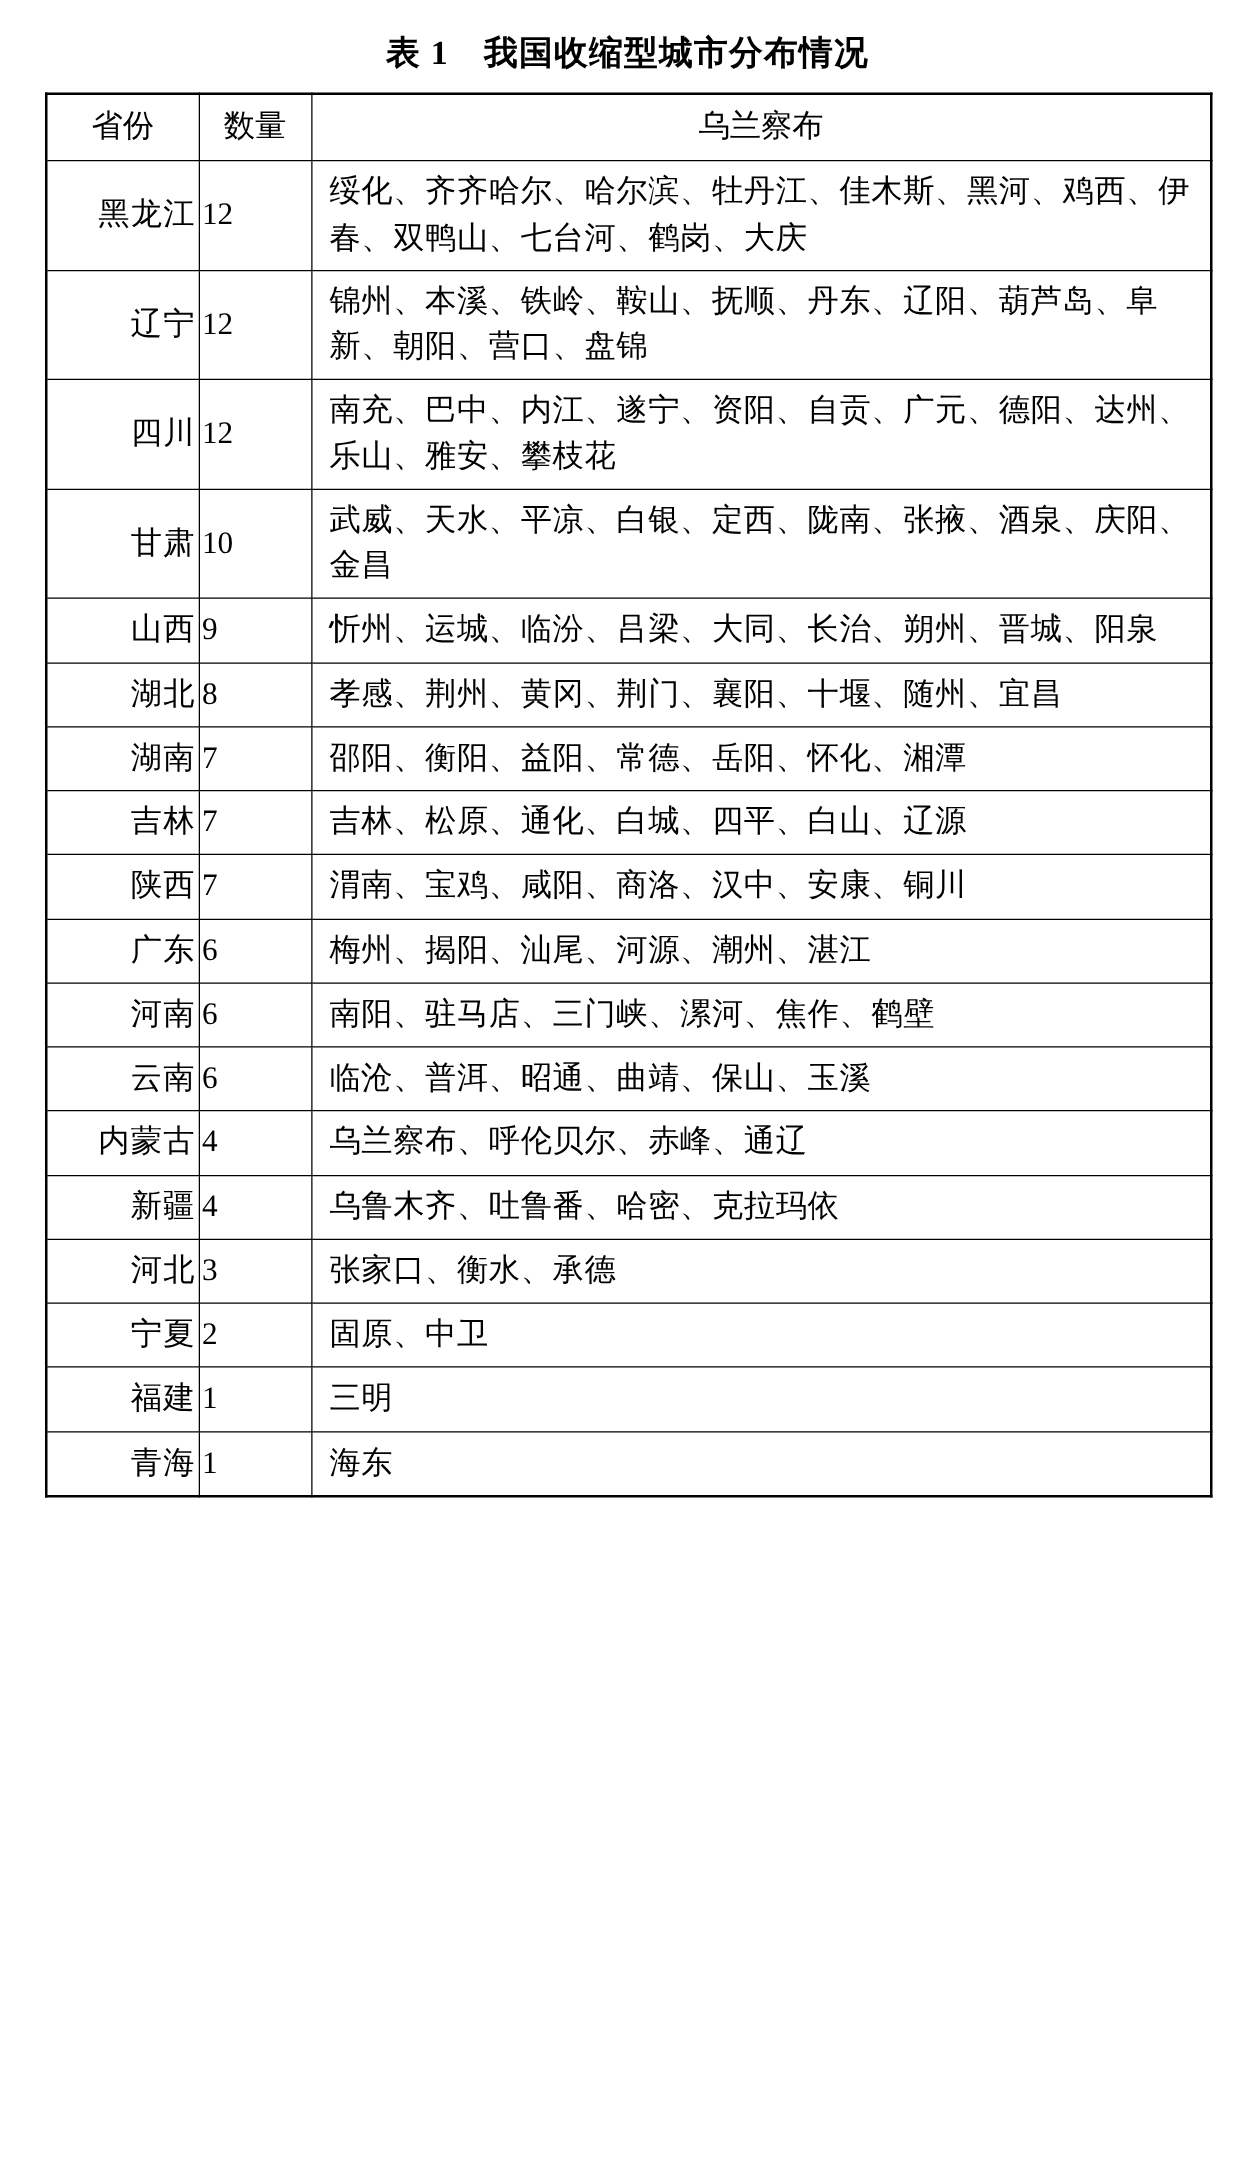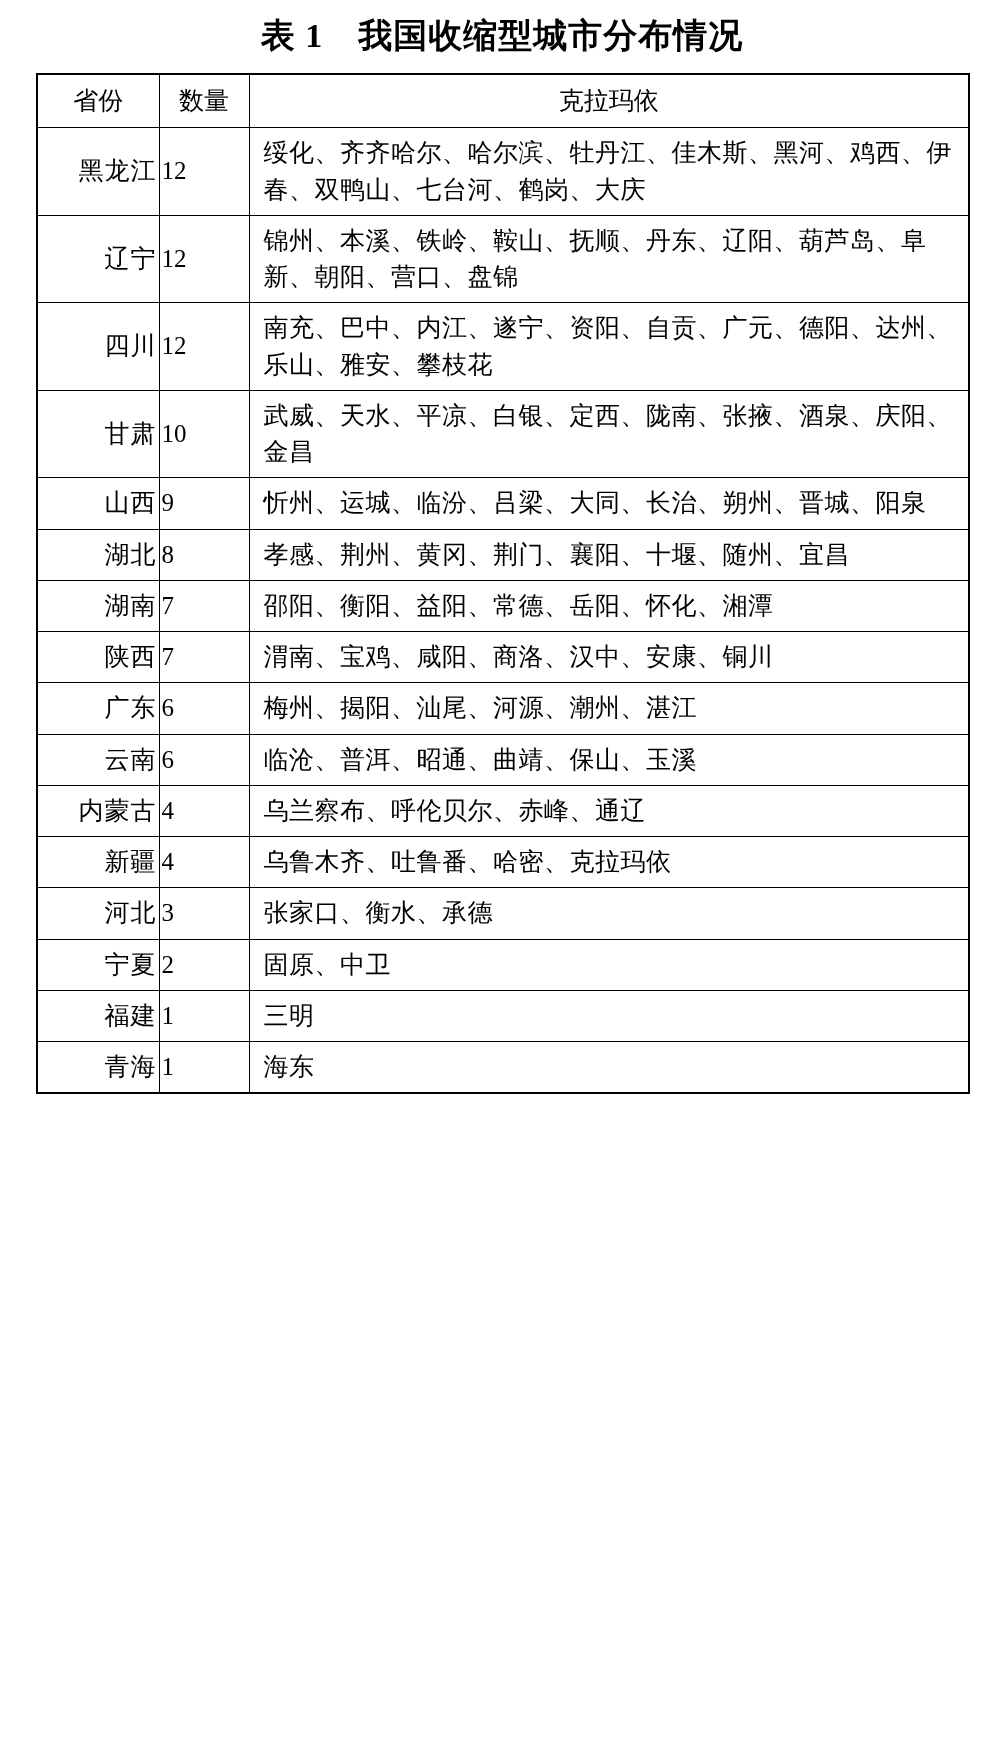--- a/index.html
+++ b/index.html
@@ -13,24 +13,24 @@
     font-family: "Liberation Serif", "DejaVu Serif", serif;
     color: #000000;
   }
   .page {
     width: 1004px;
     box-sizing: border-box;
     padding: 0 36px;
   }
   .table-caption {
     text-align: center;
-    font-size: 34px;
+    font-size: 27px;
     font-weight: bold;
     letter-spacing: 1px;
-    padding: 13px 0 14px 0;
+    padding: 24px 0 14px 0;
     white-space: pre;
   }
   table.shrink-table {
     border-collapse: collapse;
     width: 932px;
     table-layout: fixed;
     border: 2px solid #000;
   }
   table.shrink-table col.col-province { width: 122px; }
   table.shrink-table col.col-count { width: 90px; }
@@ -77,21 +77,21 @@
   <table class="shrink-table">
     <colgroup>
       <col class="col-province">
       <col class="col-count">
       <col class="col-cities">
     </colgroup>
     <thead>
       <tr>
         <th>省份</th>
         <th>数量</th>
-        <th>克拉玛依</th>
+        <th>乌兰察布</th>
       </tr>
     </thead>
     <tbody id="table-body">
         <tr>
           <td class="province">黑龙江</td>
           <td class="count">12</td>
           <td class="cities">绥化、齐齐哈尔、哈尔滨、牡丹江、佳木斯、黑河、鸡西、伊春、双鸭山、七台河、鹤岗、大庆</td>
         </tr>
         <tr>
           <td class="province">辽宁</td>
@@ -117,28 +117,38 @@
           <td class="province">湖北</td>
           <td class="count">8</td>
           <td class="cities">孝感、荆州、黄冈、荆门、襄阳、十堰、随州、宜昌</td>
         </tr>
         <tr>
           <td class="province">湖南</td>
           <td class="count">7</td>
           <td class="cities">邵阳、衡阳、益阳、常德、岳阳、怀化、湘潭</td>
         </tr>
         <tr>
+          <td class="province">吉林</td>
+          <td class="count">7</td>
+          <td class="cities">吉林、松原、通化、白城、四平、白山、辽源</td>
+        </tr>
+        <tr>
           <td class="province">陕西</td>
           <td class="count">7</td>
           <td class="cities">渭南、宝鸡、咸阳、商洛、汉中、安康、铜川</td>
         </tr>
         <tr>
           <td class="province">广东</td>
           <td class="count">6</td>
           <td class="cities">梅州、揭阳、汕尾、河源、潮州、湛江</td>
+        </tr>
+        <tr>
+          <td class="province">河南</td>
+          <td class="count">6</td>
+          <td class="cities">南阳、驻马店、三门峡、漯河、焦作、鹤壁</td>
         </tr>
         <tr>
           <td class="province">云南</td>
           <td class="count">6</td>
           <td class="cities">临沧、普洱、昭通、曲靖、保山、玉溪</td>
         </tr>
         <tr>
           <td class="province">内蒙古</td>
           <td class="count">4</td>
           <td class="cities">乌兰察布、呼伦贝尔、赤峰、通辽</td>

